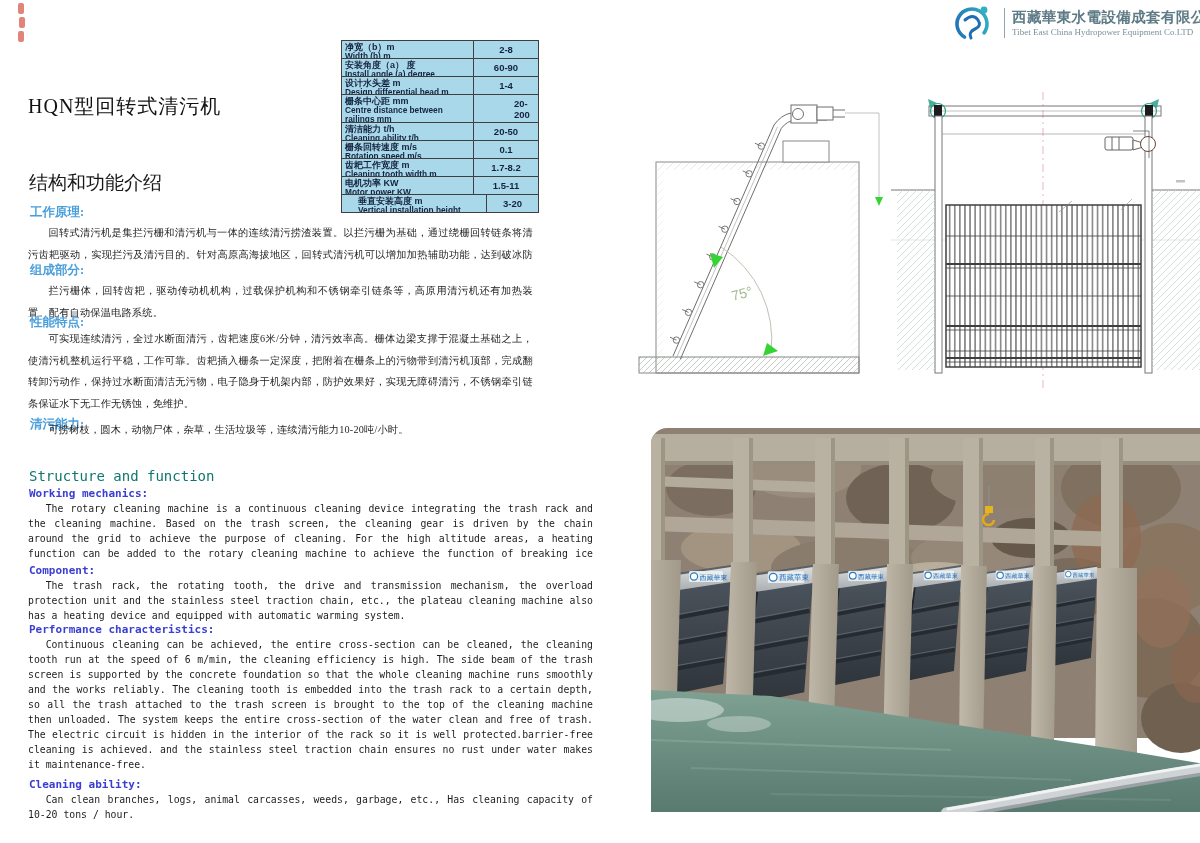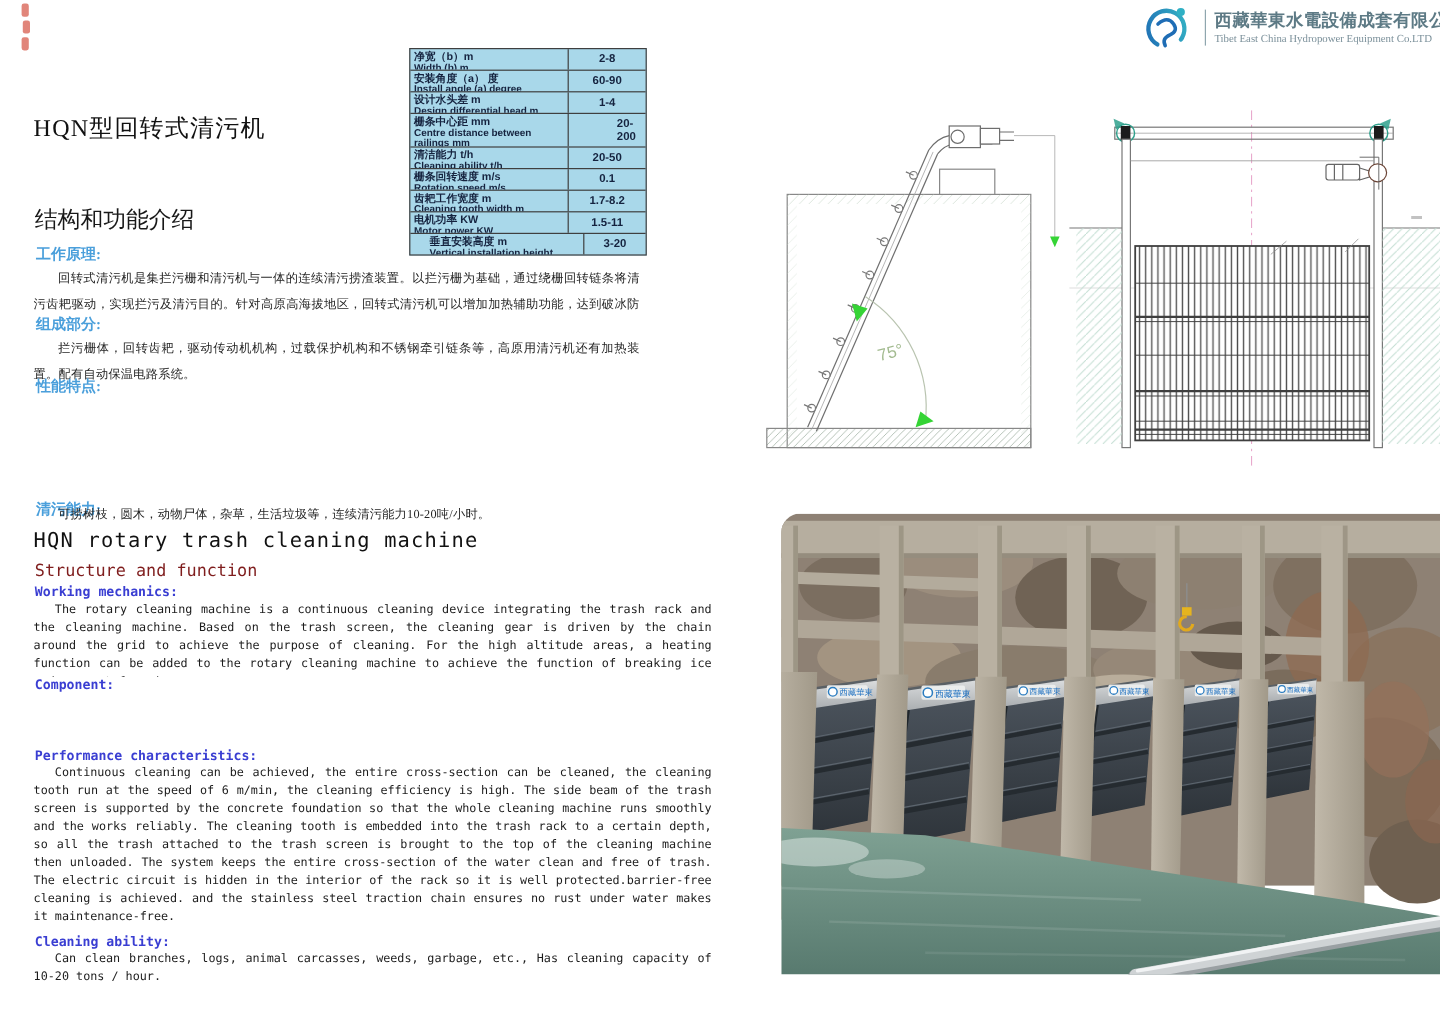--- a/index.html
+++ b/index.html
@@ -31,21 +31,21 @@
   .cn-title{position:absolute;left:12px;top:93px;font-size:20px;color:#111;
             letter-spacing:1px;white-space:nowrap;}
   .cn-sub{position:absolute;left:13px;top:170px;font-size:19px;color:#181818;}
   .lab-cn{position:absolute;left:14px;font-size:12.5px;font-weight:bold;color:#4a9fdb;}
   .body-cn{position:absolute;left:12px;width:505px;font-size:10.2px;line-height:21.5px;
            color:#252525;text-align:justify;text-indent:2em;overflow:hidden;letter-spacing:.2px;}
   
   .en-title{position:absolute;left:12px;top:441px;font-family:"DejaVu Sans Mono",monospace;
             font-size:17px;letter-spacing:1px;color:#111;white-space:nowrap;}
   .en-sub{position:absolute;left:13px;top:468px;font-family:"DejaVu Sans Mono",monospace;
-          font-size:14px;color:#7f1d1d;white-space:nowrap;}
+          font-size:14px;color:#0f766e;white-space:nowrap;}
   .lab-en{position:absolute;left:13px;font-family:"DejaVu Sans Mono",monospace;
           font-size:11px;color:#3a3ed2;font-weight:bold;}
   .body-en{position:absolute;left:12px;width:565px;font-family:"DejaVu Sans Mono",monospace;
            font-size:9.8px;line-height:15px;color:#1c1c1c;text-align:justify;
            text-indent:3ch;overflow:hidden;}
   
   .diag1{position:absolute;left:615px;top:85px;}
   .diag2{position:absolute;left:875px;top:90px;}
   .photo{position:absolute;left:635px;top:428px;width:565px;height:481px;
          border-radius:16px;overflow:hidden;}
@@ -145,31 +145,32 @@
   <div class="cn-title">HQN型回转式清污机</div>
   <div class="cn-sub">结构和功能介绍</div>
 
   <div class="lab-cn" style="top:204px">工作原理:</div>
   <div class="body-cn" style="top:222px;max-height:46px">回转式清污机是集拦污栅和清污机与一体的连续清污捞渣装置。以拦污栅为基础，通过绕栅回转链条将清污齿耙驱动，实现拦污及清污目的。针对高原高海拔地区，回转式清污机可以增加加热辅助功能，达到破冰防冻的功能。</div>
 
   <div class="lab-cn" style="top:262px">组成部分:</div>
   <div class="body-cn" style="top:280px;max-height:46px">拦污栅体，回转齿耙，驱动传动机机构，过载保护机构和不锈钢牵引链条等，高原用清污机还有加热装置。配有自动保温电路系统。</div>
 
   <div class="lab-cn" style="top:314px">性能特点:</div>
+  <div class="body-cn" style="top:328px;max-height:90px">可实现连续清污，全过水断面清污，齿耙速度6米/分钟，清污效率高。栅体边梁支撑于混凝土基础之上，使清污机整机运行平稳，工作可靠。齿耙插入栅条一定深度，把附着在栅条上的污物带到清污机顶部，完成翻转卸污动作，保持过水断面清洁无污物，电子隐身于机架内部，防护效果好，实现无障碍清污，不锈钢牵引链条保证水下无工作无锈蚀，免维护。</div>
 
   <div class="lab-cn" style="top:416px">清污能力:</div>
   <div class="body-cn" style="top:419px;max-height:24px">可捞树枝，圆木，动物尸体，杂草，生活垃圾等，连续清污能力10-20吨/小时。</div>
 
-  <div class="en-title">HQN rotary trash cleaning machine</div>
   <div class="en-sub">Structure and function</div>
 
   <div class="lab-en" style="top:487px">Working mechanics:</div>
   <div class="body-en" style="top:501px;max-height:63px">The rotary cleaning machine is a continuous cleaning device integrating the trash rack and the cleaning machine. Based on the trash screen, the cleaning gear is driven by the chain around the grid to achieve the purpose of cleaning. For the high altitude areas, a heating function can be added to the rotary cleaning machine to achieve the function of breaking ice and prevent freezing.</div>
 
   <div class="lab-en" style="top:564px">Component:</div>
+  <div class="body-en" style="top:578px;max-height:47px">The trash rack, the rotating tooth, the drive and transmission mechanism, the overload protection unit and the stainless steel traction chain, etc., the plateau cleaning machine also has a heating device and equipped with automatic warming system.</div>
 
   <div class="lab-en" style="top:623px">Performance characteristics:</div>
   <div class="body-en" style="top:637px;max-height:153px">Continuous cleaning can be achieved, the entire cross-section can be cleaned, the cleaning tooth run at the speed of 6 m/min, the cleaning efficiency is high. The side beam of the trash screen is supported by the concrete foundation so that the whole cleaning machine runs smoothly and the works reliably. The cleaning tooth is embedded into the trash rack to a certain depth, so all the trash attached to the trash screen is brought to the top of the cleaning machine then unloaded. The system keeps the entire cross-section of the water clean and free of trash. The electric circuit is hidden in the interior of the rack so it is well protected.barrier-free cleaning is achieved. and the stainless steel traction chain ensures no rust under water makes it maintenance-free.</div>
 
   <div class="lab-en" style="top:778px">Cleaning ability:</div>
   <div class="body-en" style="top:792px;max-height:34px">Can clean branches, logs, animal carcasses, weeds, garbage, etc., Has cleaning capacity of 10-20 tons / hour.</div>
 
   <svg class="diag1" width="260" height="315" viewBox="0 0 260 315">
     <defs>
       <pattern id="hGray" width="6" height="6" patternUnits="userSpaceOnUse">

